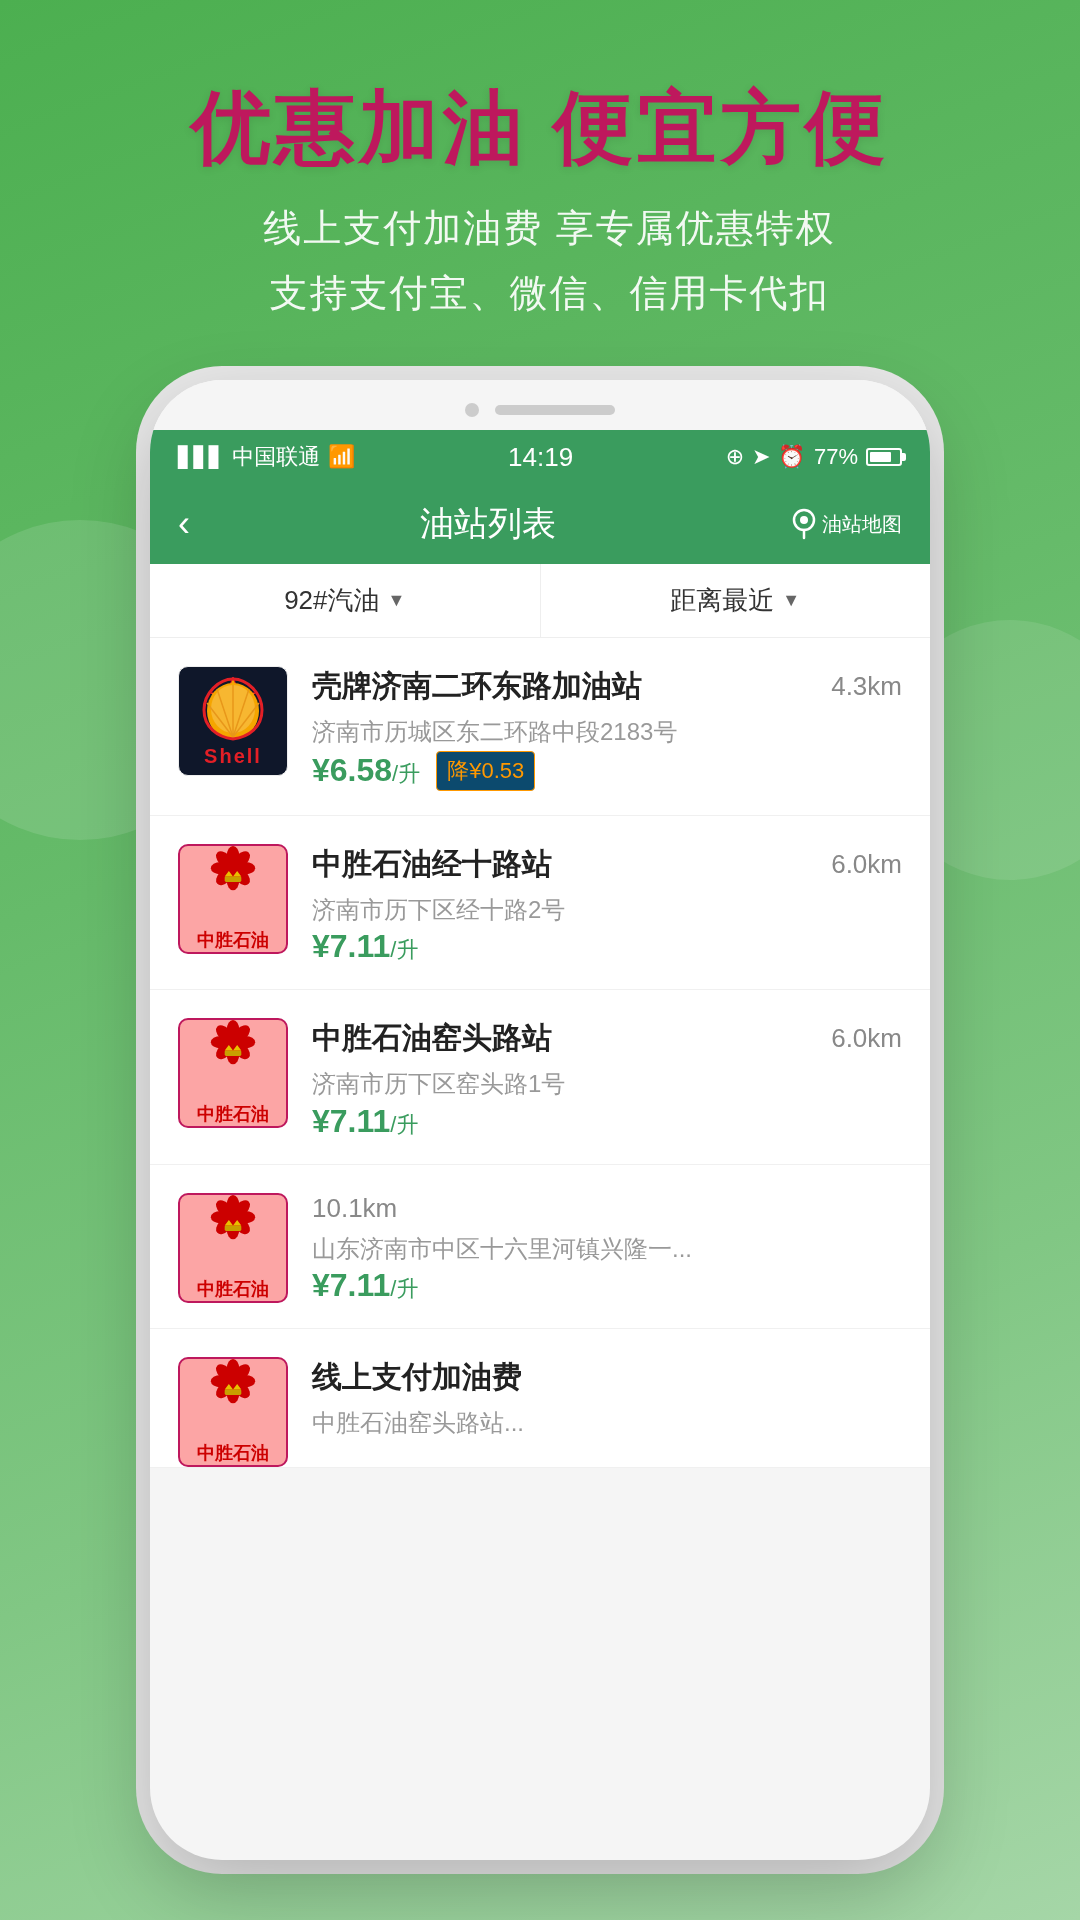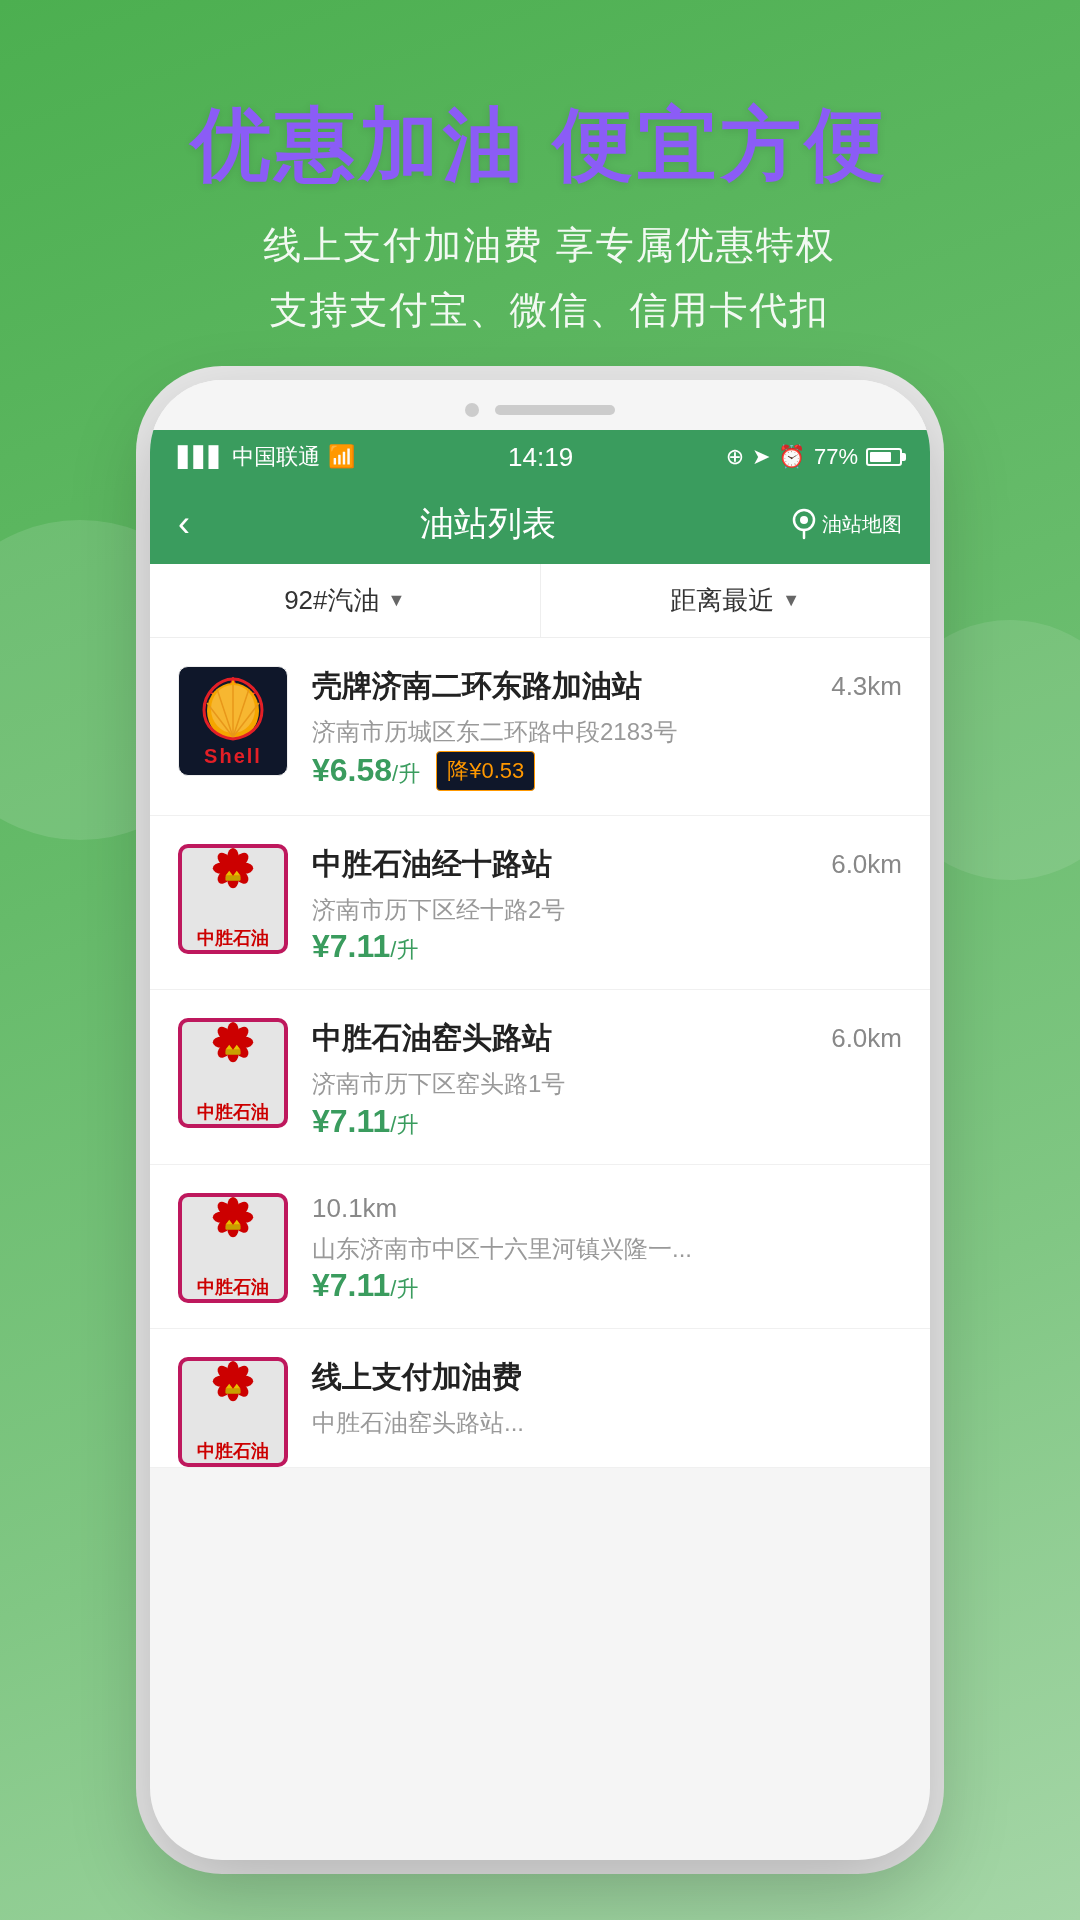--- a/index.html
+++ b/index.html
@@ -35,25 +35,24 @@
 
     
     .hero-section {
       text-align: center;
       padding-top: 80px;
       padding-bottom: 40px;
     }
     .hero-title {
       font-size: 80px;
       font-weight: 700;
-      color: #8b5cf6;
+      color: #be185d;
       letter-spacing: 4px;
       line-height: 1.2;
       text-shadow: 0 2px 8px rgba(0,0,0,0.1);
-      margin-top: 17px;
     }
     .hero-subtitle {
       font-size: 38px;
       color: rgba(255,255,255,0.92);
       margin-top: 20px;
       line-height: 1.7;
       letter-spacing: 2px;
       padding-left: 19px;
     }
 
@@ -245,22 +244,22 @@
     .shell-text {
       font-size: 20px;
       font-weight: 700;
       color: #e31f26;
       letter-spacing: 2px;
       margin-top: 2px;
     }
 
     
     .zhongsheng-logo {
-      background: #e5e5e5;
-      border: 4px solid #be185d;
+      background: #fca5a5;
+      border: 2px solid #be185d;
       gap: 35px;
     }
     .zhongsheng-emblem {
       width: 70px;
       height: 65px;
     }
     .zhongsheng-text {
       font-size: 18px;
       font-weight: 600;
       color: #cc0000;
@@ -301,21 +300,21 @@
       font-size: 32px;
       color: #3a9c5e;
       font-weight: 600;
     }
     .station-price .unit {
       font-size: 22px;
       font-weight: 400;
       color: #3a9c5e;
     }
     .discount-badge {
-      background: #0f172a;
+      background: #0c4a6e;
       border: 1px solid #ff9800;
       color: #ff9800;
       font-size: 22px;
       padding: 4px 10px;
       border-radius: 4px;
     }
   </style>
 </head>
 <body>
 

